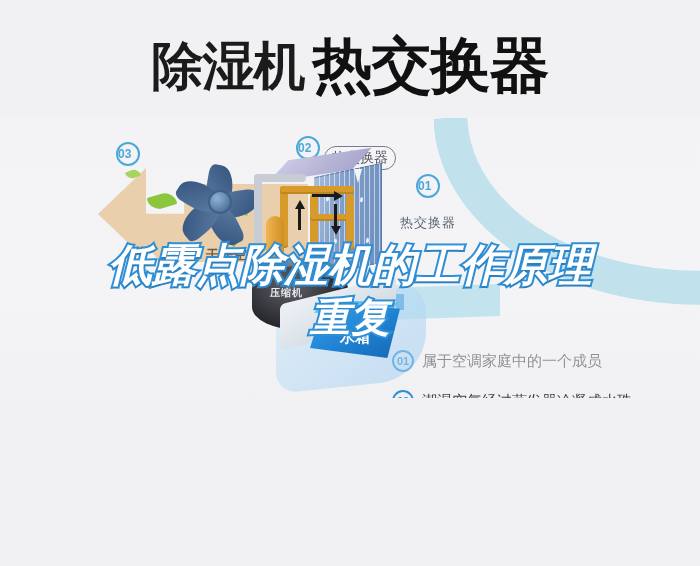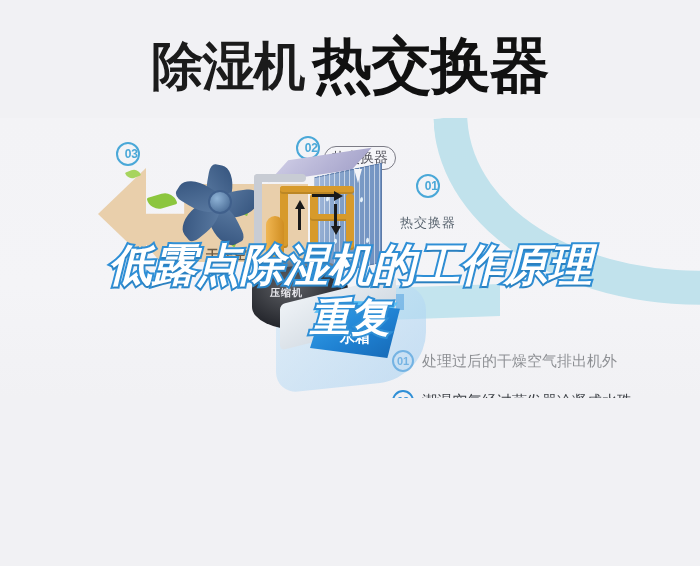--- a/index.html
+++ b/index.html
@@ -83,21 +83,21 @@
   .leaf { position:absolute; background:#7dc242; }
   .leaf-a { left:60px; top:44px; width:28px; height:14px; border-radius:2px 16px 2px 16px; transform:rotate(-16deg); background:#8cc63e;}
   .leaf-b { left:38px; top:20px; width:14px; height:8px; border-radius:1px 9px 1px 9px; transform:rotate(-22deg); background:#a7d45e;}
   .leaf-c { left:146px; top:54px; width:16px; height:9px; border-radius:1px 10px 1px 10px; transform:rotate(28deg); background:#8cc63e;}
   .leaf-d { left:136px; top:86px; width:14px; height:8px; border-radius:1px 9px 1px 9px; transform:rotate(36deg); background:#8cc63e;}
 
   
   .badge {
     position:absolute; width:24px; height:24px; border-radius:50%;
     border:2px solid #4aa8d8; color:#4aa8d8;
-    font-size:12px; font-weight:bold; line-height:20px; text-align:right;
+    font-size:12px; font-weight:bold; line-height:20px; text-align:left;
     background:transparent;
   }
   #b03 { left:116px; top:24px; }
   #b02 { left:296px; top:18px; }
   #b01 { left:416px; top:56px; }
 
   .callout {
     position:absolute; left:324px; top:28px;
     border:1.5px solid #7c7c86; border-radius:12px;
     padding:2px 7px; font-size:14px; color:#55555e; background:#f5f5f8;
@@ -331,21 +331,21 @@
 
       <div class="base-plate"></div>
       <div class="tank-lip"></div>
       <div class="water-tank"></div>
       <div class="tank-label">水箱</div>
     </div>
 
     <div class="steps">
       <div class="step step-1">
         <div class="step-badge">01</div>
-        <div class="step-text">处理过后的干燥空气排出机外</div>
+        <div class="step-text">属于空调家庭中的一个成员</div>
       </div>
       <div class="step">
         <div class="step-badge">02</div>
         <div class="step-text">潮湿空气经过蒸发器冷凝成水珠</div>
       </div>
 
     </div>
 
   </div>
 

